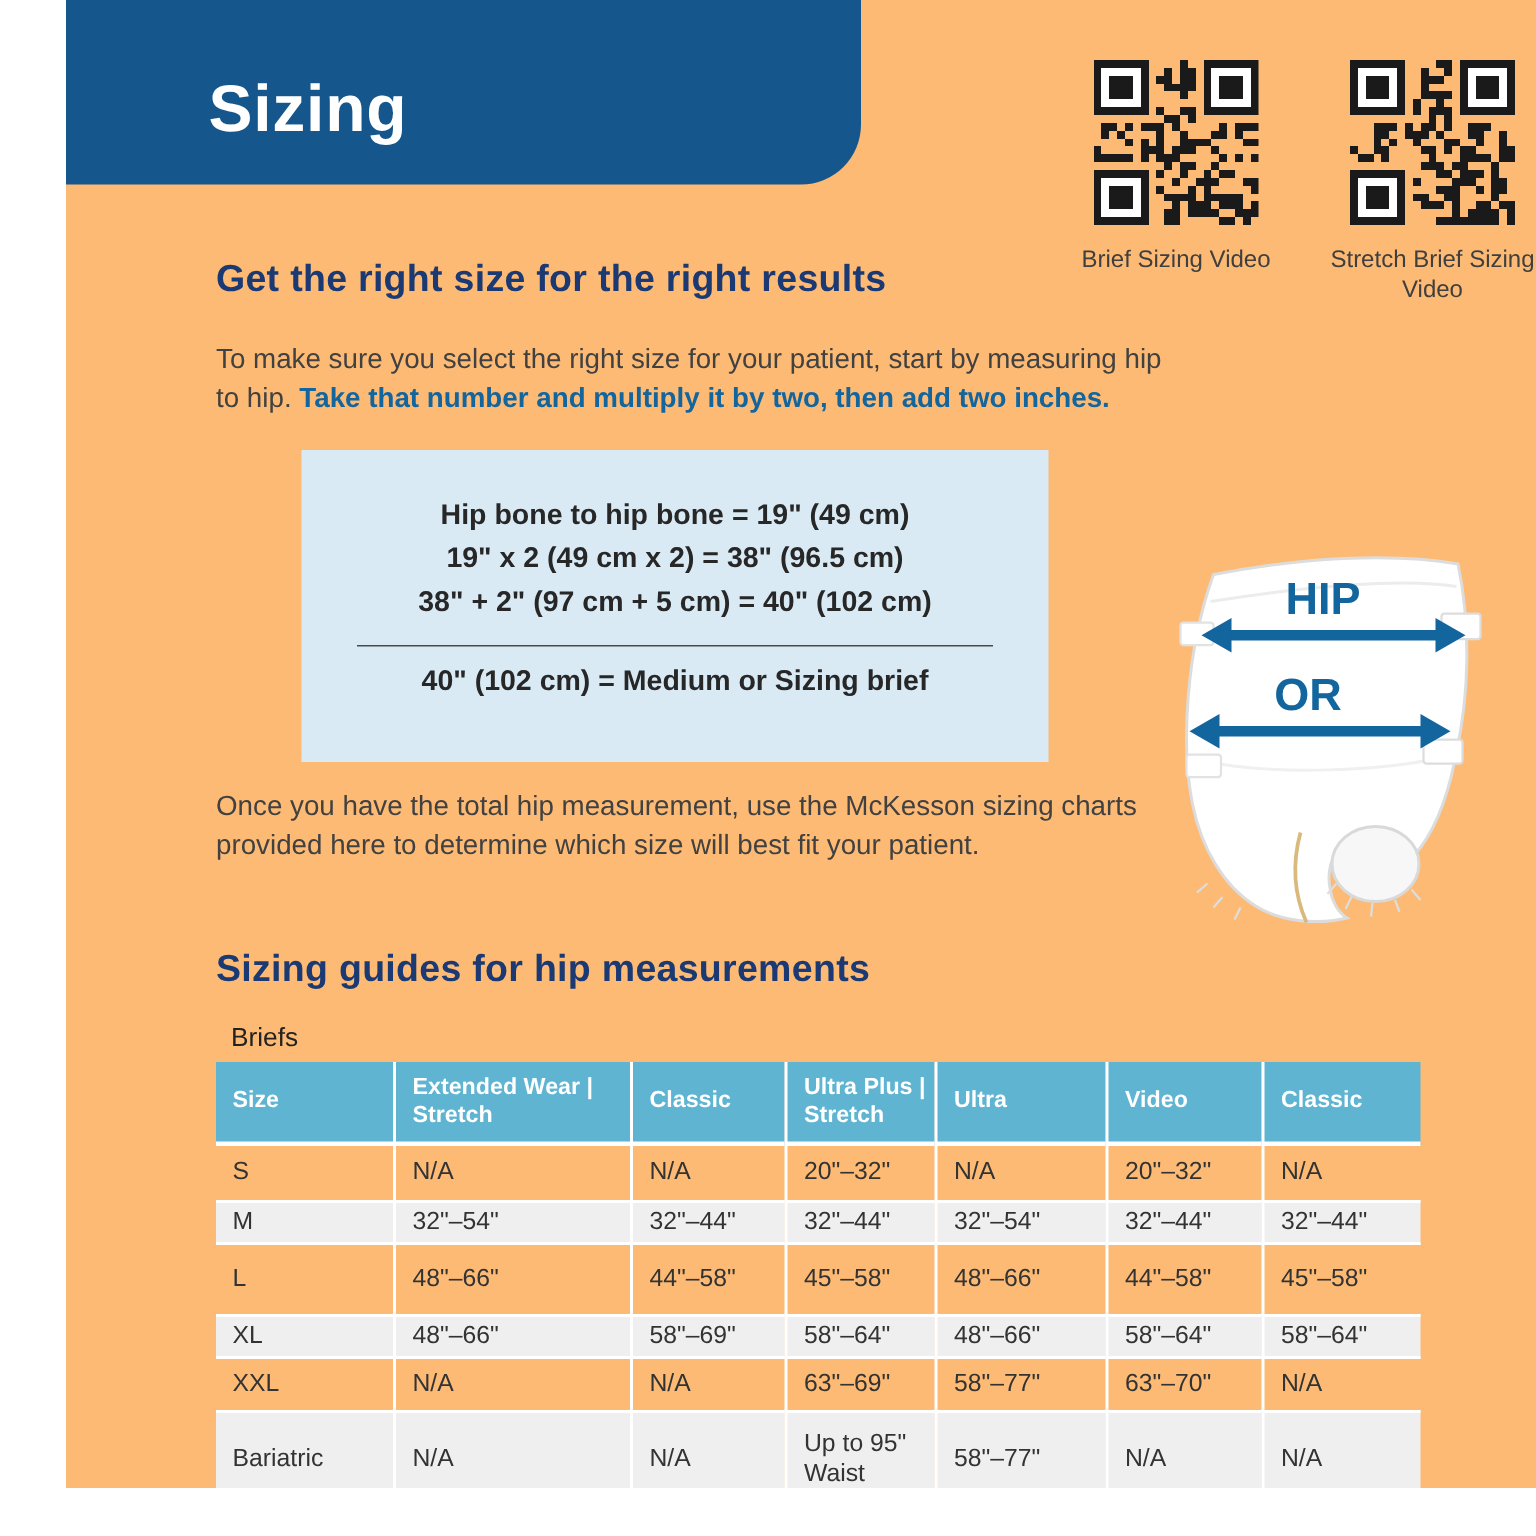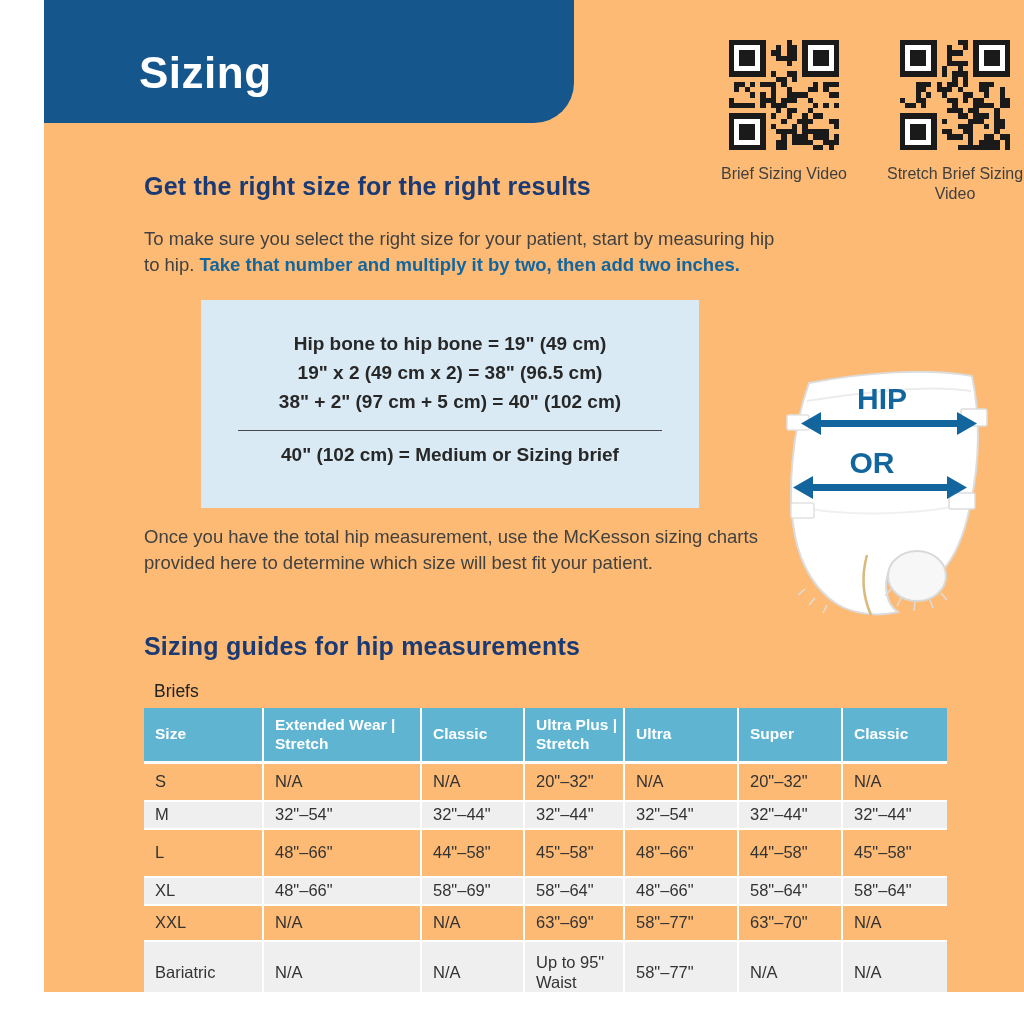--- a/index.html
+++ b/index.html
@@ -394,21 +394,21 @@
 
   <h2 class="h2" id="table-heading">Sizing guides for hip measurements</h2>
   <div class="sub-h">Briefs</div>
 
   <div class="sizing-table" id="sizing-table">
       <div class="cell head first">Size</div>
       <div class="cell head">Extended Wear | Stretch</div>
       <div class="cell head">Classic</div>
       <div class="cell head">Ultra Plus | Stretch</div>
       <div class="cell head">Ultra</div>
-      <div class="cell head">Super</div>
+      <div class="cell head">Video</div>
       <div class="cell head">Classic</div>
       <div class="cell first">S</div>
       <div class="cell">N/A</div>
       <div class="cell">N/A</div>
       <div class="cell">20"–32"</div>
       <div class="cell">N/A</div>
       <div class="cell">20"–32"</div>
       <div class="cell">N/A</div>
       <div class="cell first alt">M</div>
       <div class="cell alt">32"–54"</div>

